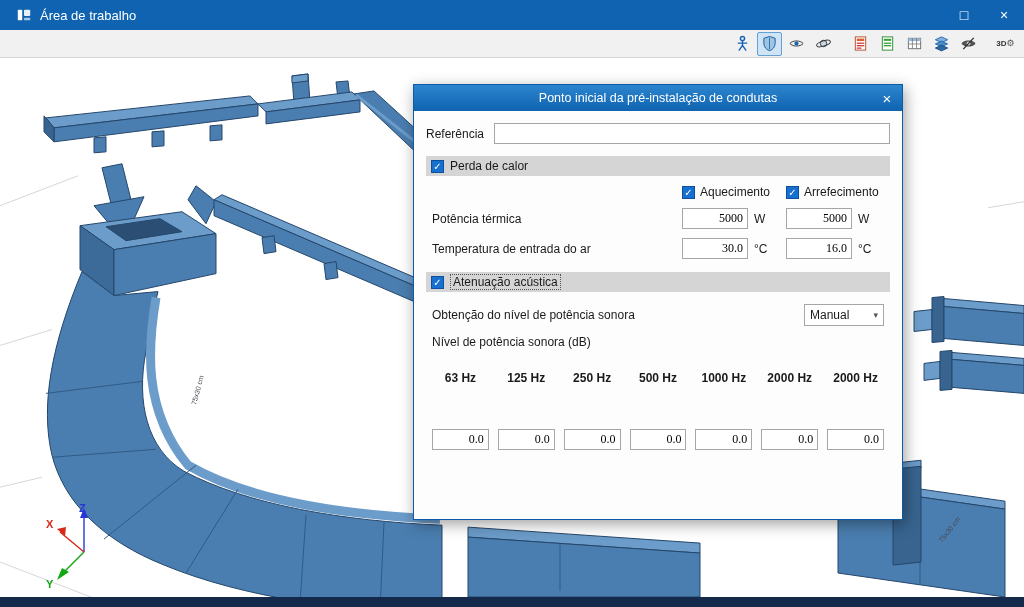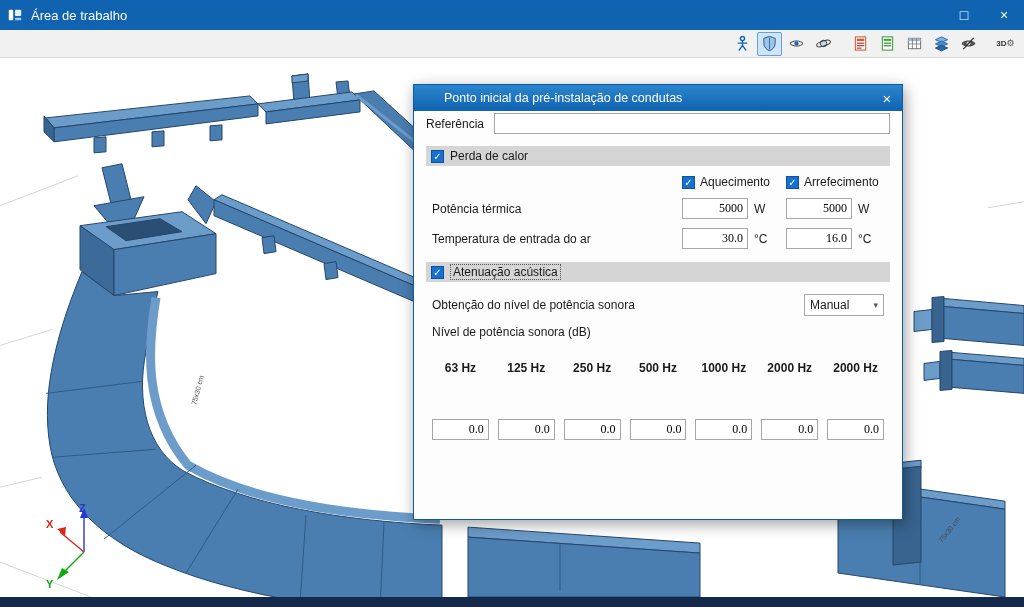--- a/index.html
+++ b/index.html
@@ -5,21 +5,21 @@
   * { box-sizing: border-box; }
   html,body { margin:0; padding:0; }
   body {
     width:1024px; height:607px; overflow:hidden; background:#fff;
     font-family:"Liberation Sans","DejaVu Sans",sans-serif;
     -webkit-font-smoothing:antialiased;
   }
   .window { width:1024px; height:607px; display:flex; flex-direction:column; }
 
   
-  .titlebar { height:30px; background:#0f63b0; display:flex; align-items:center; padding-left:7px; color:#fff; flex:0 0 auto; }
+  .titlebar { height:30px; background:#0f63b0; display:flex; align-items:center; padding-left:16px; color:#fff; flex:0 0 auto; }
   .titlebar .title { font-size:13px; margin-left:8px; flex:1; }
   .win-btn { width:40px; height:30px; display:flex; align-items:center; justify-content:center; font-size:14px; cursor:default; }
 
   
   .toolbar { height:28px; background:#f1f1f1; border-bottom:1px solid #d8d8d8; display:flex; align-items:center; justify-content:flex-end; padding-right:6px; gap:2px; flex:0 0 auto; }
   .tool { width:25px; height:24px; display:flex; align-items:center; justify-content:center; border:1px solid transparent; border-radius:2px; flex-direction:row; line-height:1; }
   .tool.selected { background:#cfe4f7; border-color:#66a1d4; }
   .sep { width:8px; height:1px; }
   .threeD-txt { font-size:8px; font-weight:bold; color:#333; }
   .threeD-gear { font-size:9px; color:#555; }
@@ -30,23 +30,23 @@
 
   
   .triad { position:absolute; left:44px; top:442px; }
   .triad text { font-weight:bold; font-size:11px; font-family:"Liberation Sans","DejaVu Sans",sans-serif; }
 
   
   .dialog { position:absolute; left:413px; top:26px; width:490px; height:436px; background:#fdfdfd;
             border:1px solid #0d5aa7; box-shadow:2px 4px 14px rgba(0,0,0,.38); display:flex; flex-direction:column; }
   .dlg-title { height:26px; flex:0 0 auto; background:linear-gradient(#2c85cf,#0f63b0); color:#fff; display:flex; align-items:center; font-size:12.5px; }
   .dlg-title .spacer { width:30px; }
-  .dlg-title .txt { flex:1; text-align:left; }
+  .dlg-title .txt { flex:1; text-align:center; }
   .dlg-close { width:30px; text-align:center; font-size:15px; cursor:default; }
-  .dlg-body { flex:1; display:flex; flex-direction:column; padding:0 12px 10px; font-size:12px; color:#1a1a1a; }
+  .dlg-body { flex:1; display:flex; flex-direction:column; padding:10px 12px 10px; font-size:12px; color:#1a1a1a; }
 
   input.tx { font:12px "Liberation Sans","DejaVu Sans",sans-serif; border:1px solid #a6a6a6; height:21px; padding:0 4px; background:#fff; }
   input.num { text-align:right;font-family:Liberation Serif, serif; }
 
   .ref-row { display:flex; align-items:center; gap:10px; margin:2px 0 12px; }
   .ref-row input { flex:1; }
 
   .sec-hdr { background:#d5d5d5; height:20px; display:flex; align-items:center; gap:6px; padding:0 5px; margin:0 0 9px; flex:0 0 auto; }
   .cb { width:13px; height:13px; background:#1670cf; border:1px solid #10509a; color:#fff; font-size:10px; line-height:11px; text-align:center; flex:0 0 auto; }
   .dotted { border:1px dotted #555; padding:0 2px; }

